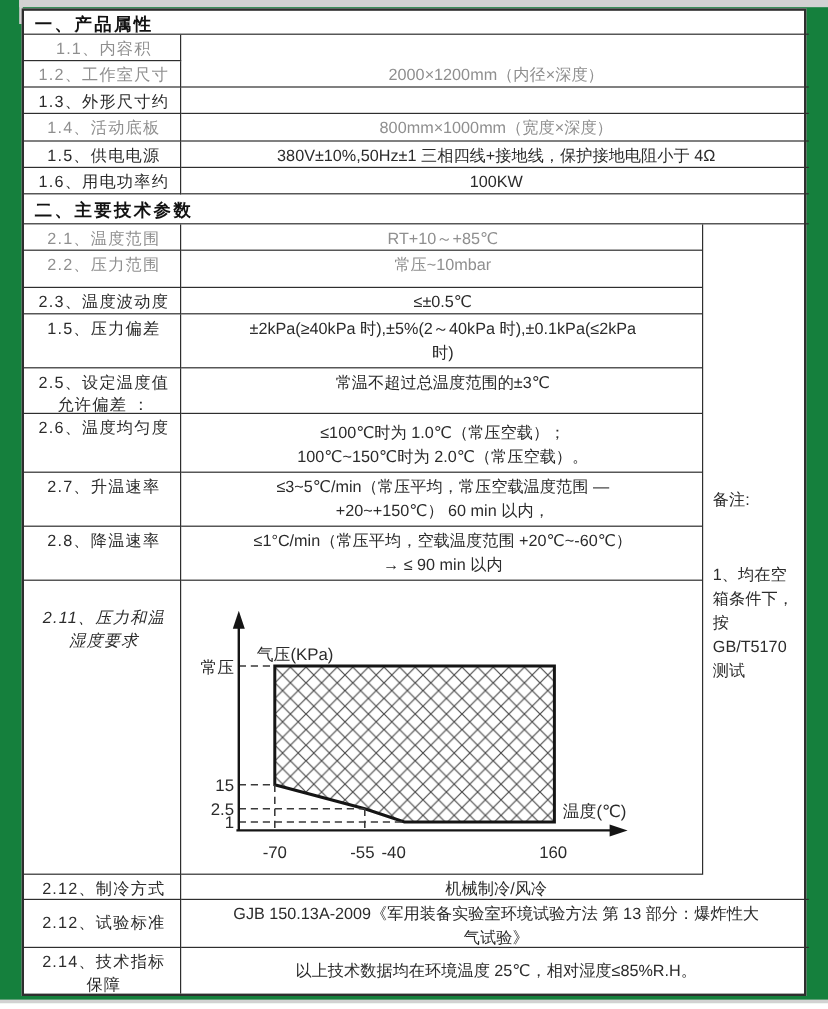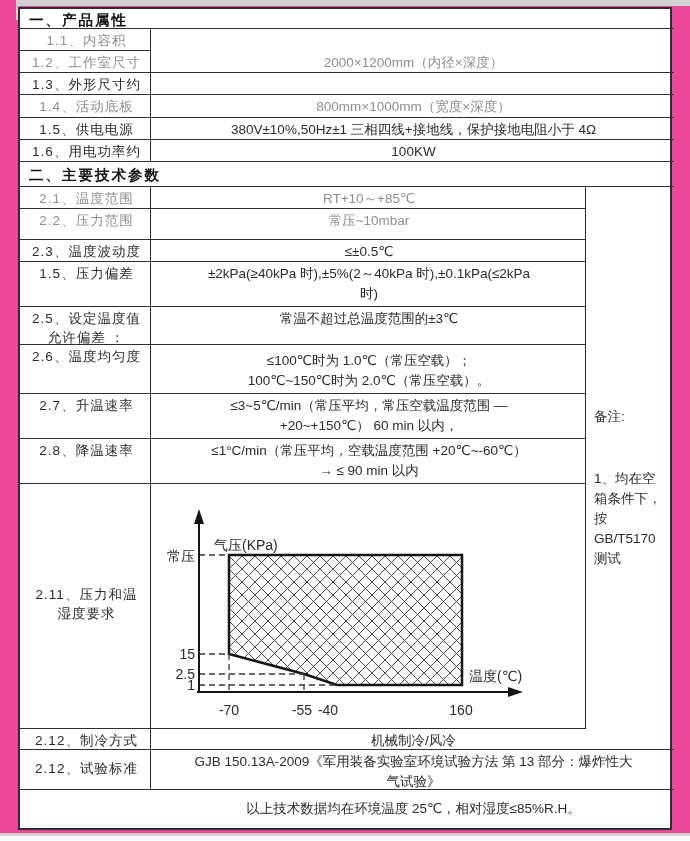--- a/index.html
+++ b/index.html
@@ -1,17 +1,17 @@
 <!DOCTYPE html>
 <html><head>
 <meta charset="utf-8">
 <style>
   html,body{margin:0;padding:0;background:#ffffff;}
   .page{
-    position:relative;width:690px;height:836px;background:#ec4899;overflow:hidden;
+    position:relative;width:690px;height:836px;background:#15803d;overflow:hidden;
     font-family:"Liberation Sans","DejaVu Sans",sans-serif;color:#2b2b2b;
   }
   .edge-top{position:absolute;left:16px;top:0;width:674px;height:6px;background:#d2d2d2;}
   .edge-corner{position:absolute;left:16px;top:0;width:3px;height:20px;background:#d2d2d2;}
   .edge-bottom{position:absolute;left:0;top:833px;width:690px;height:8px;background:#d2d2d2;}
   .tbl{
     position:absolute;left:18px;top:7px;width:654px;height:823px;
     border:2px solid #2e2e2e;box-sizing:border-box;background:#fff;
   }
   .cell{
@@ -36,21 +36,21 @@
   .nobb{border-bottom:none;}
   .padv9{padding-top:9px;}
   .remark{
     position:absolute;left:565px;top:178px;width:89px;height:542px;box-sizing:border-box;
     border-left:1.5px solid #2e2e2e;padding:0 3px 0 8px;
     font-size:13.5px;line-height:20px;white-space:pre-line;overflow:hidden;
   }
   .remark-inner{margin-top:180px;}
   .remark-title{margin-bottom:22px;}
   .chartbox{position:absolute;left:0;top:0;width:434px;height:245px;}
-  .lab-offset{margin-top:80px;}
+  .lab-offset{font-style:italic;}
   svg text{font-family:"Liberation Sans","DejaVu Sans",sans-serif;font-size:14px;fill:#2b2b2b;}
 </style>
 </head>
 <body>
 
 <div class="page">
   <div class="edge-top"></div>
   <div class="edge-corner"></div>
   <div class="edge-bottom"></div>
 
@@ -151,20 +151,22 @@
       </div>
     </div>
 
     <div class="cell lab" style="top:720px;height:21px">2.12、制冷方式</div>
     <div class="cell val" style="top:720px;height:21px">机械制冷/风冷</div>
 
     <div class="cell lab padv9" style="top:741px;height:40px">2.12、试验标准</div>
     <div class="cell val" style="top:741px;height:40px">GJB 150.13A-2009《军用装备实验室环境试验方法 第 13 部分：爆炸性大
 气试验》</div>
 
+    <div class="cell lab nobb" style="top:781px;height:38px">2.14、技术指标
+保障</div>
     <div class="cell val nobb padv9" style="top:781px;height:38px">以上技术数据均在环境温度 25℃，相对湿度≤85%R.H。</div>
 
     <div class="remark">
       <div class="remark-inner">
         <div class="remark-title">备注:</div>
         <div>1、均在空
 箱条件下，
 按
 GB/T5170
 测试</div>

